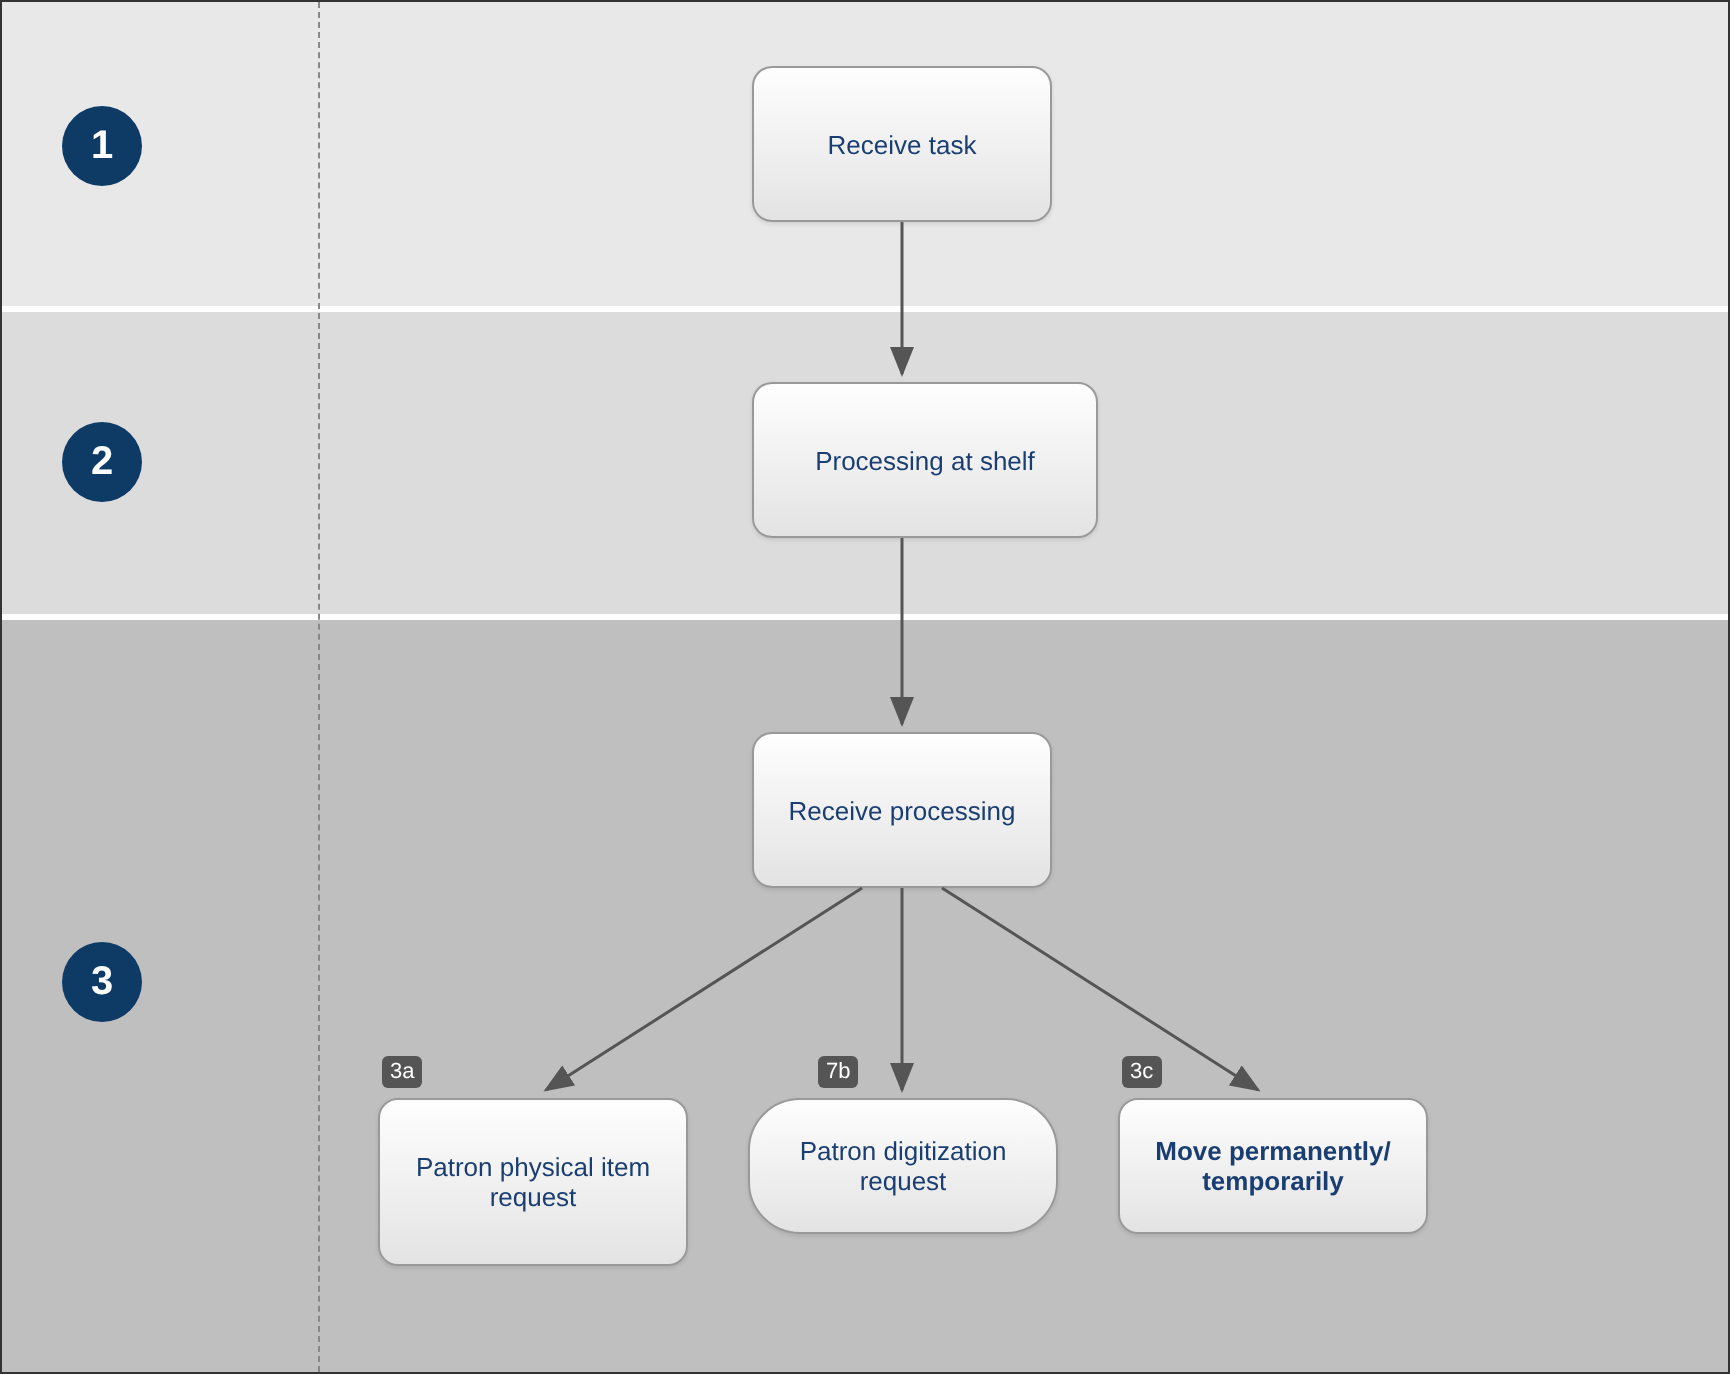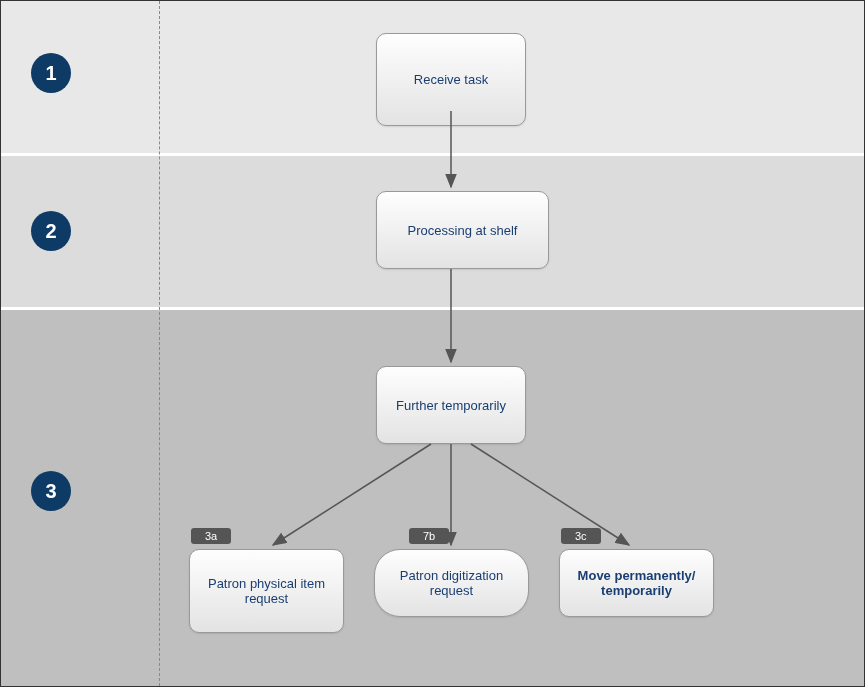--- a/index.html
+++ b/index.html
@@ -58,21 +58,21 @@
     text-align: center;
     padding: 8px;
     box-shadow: 0 1px 2px rgba(0,0,0,0.1);
   }
 
   .sub-badge {
     position: absolute;
     background: #555;
     color: #fff;
     font-size: 11px;
-    padding: 2px 14px;
+    padding: 2px 4px;
     border-radius: 3px;
   }
 
   svg.arrows {
     position: absolute;
     top: 0;
     left: 0;
     width: 865px;
     height: 687px;
     pointer-events: none;
@@ -84,25 +84,25 @@
 <div class="lane lane-1"></div>
 <div class="lane lane-2"></div>
 <div class="lane lane-3"></div>
 
 <div class="divider-vertical"></div>
 
 <div class="step-badge badge-1">1</div>
 <div class="step-badge badge-2">2</div>
 <div class="step-badge badge-3">3</div>
 
-<div class="node" style="left:375px; top:32px; width:150px; height:93px;">Receive task</div>
+<div class="node" style="left:375px; top:32px; width:150px; height:78px;">Receive task</div>
 
 <div class="node" style="left:375px; top:190px; width:173px; height:78px;">Processing at shelf</div>
 
-<div class="node" style="left:375px; top:365px; width:150px; height:78px;">Further temporarily</div>
+<div class="node" style="left:375px; top:365px; width:150px; height:78px;">Receive processing</div>
 
 <div class="node" style="left:188px; top:548px; width:155px; height:84px;">Patron physical item request</div>
 
 <div class="node" style="left:373px; top:548px; width:155px; height:68px;border-radius:26px;">Patron digitization request</div>
 
 <div class="node" style="left:558px; top:548px; width:155px; height:68px;font-weight:bold;">Move permanently/ temporarily</div>
 
 <div class="sub-badge" style="left:190px; top:527px;">3a</div>
 <div class="sub-badge" style="left:408px; top:527px;">7b</div>
 <div class="sub-badge" style="left:560px; top:527px;">3c</div>

